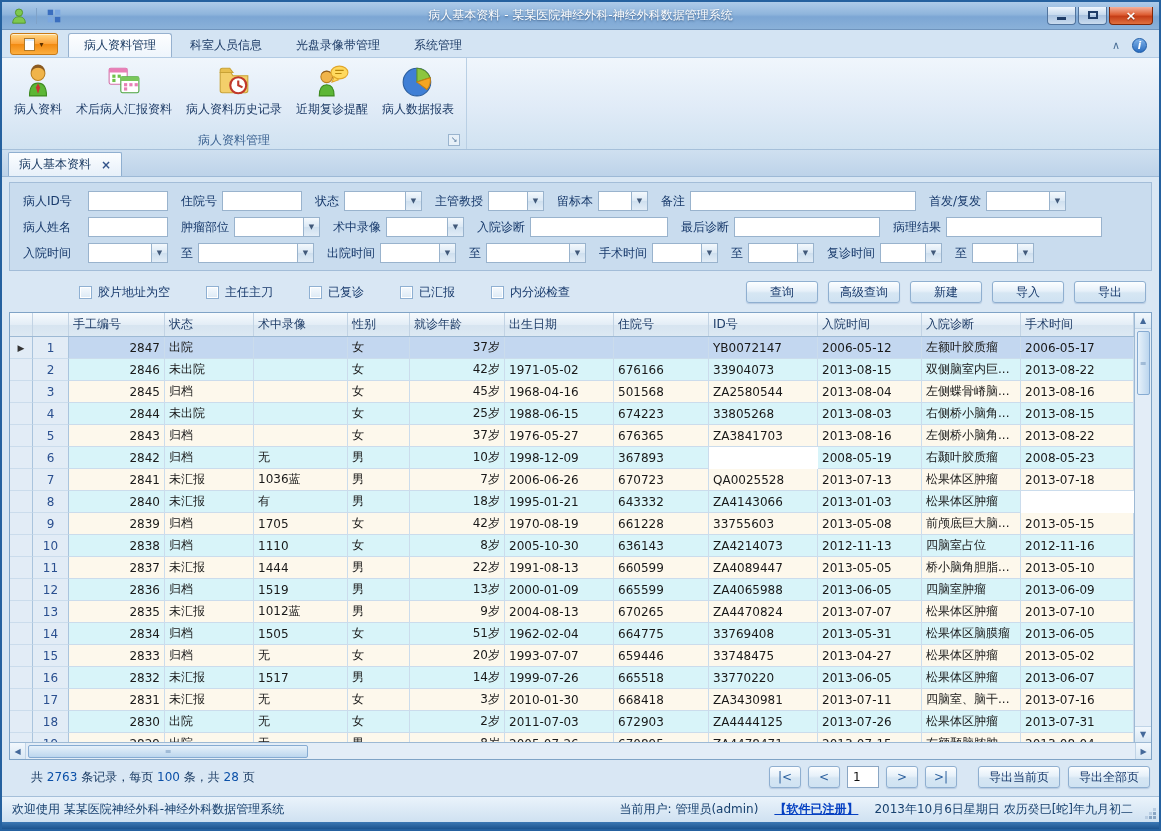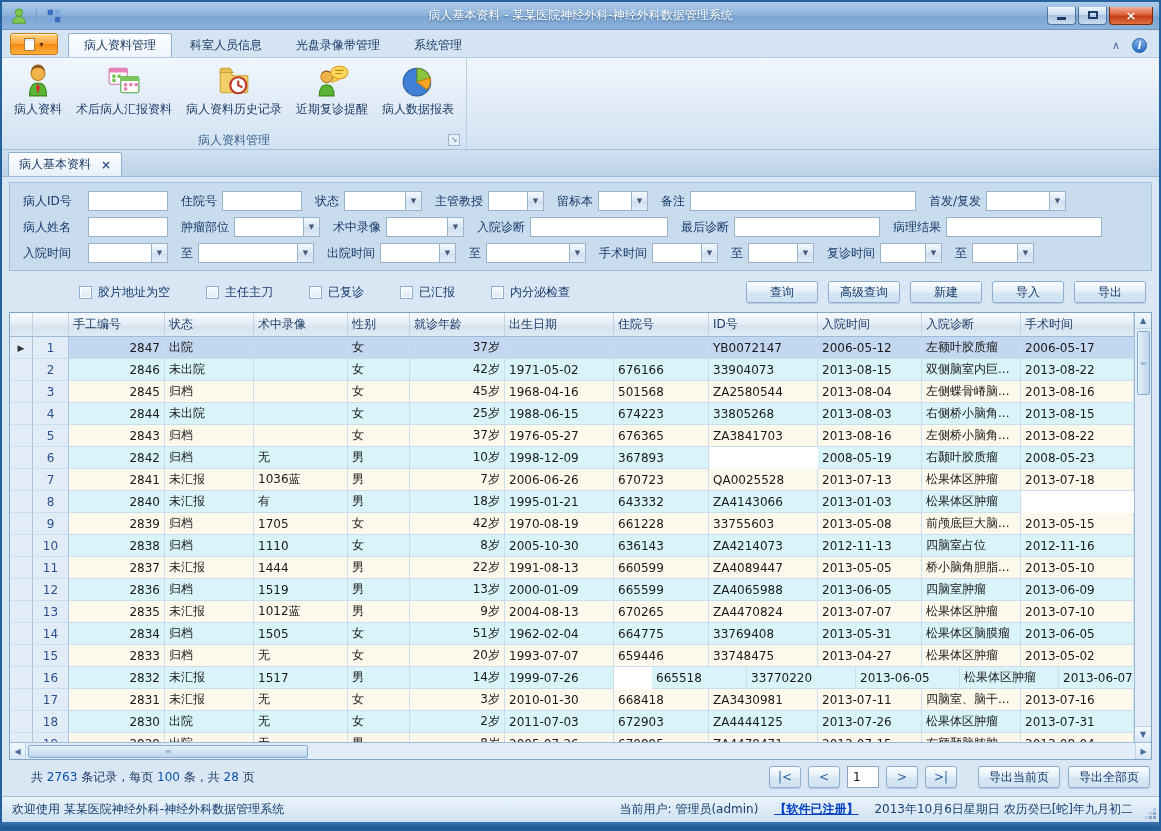--- a/index.html
+++ b/index.html
@@ -639,21 +639,21 @@
               </div>
               <div class="trow even">
                 <div class="td selcell" style="width: 23px;"></div>
                 <div class="td numcell" style="width: 36px;">16</div>
                 <div class="td data right" style="width: 96px;">2832</div>
                 <div class="td data" style="width: 89px;">未汇报</div>
                 <div class="td data" style="width: 94px;">1517</div>
                 <div class="td data" style="width: 62px;">男</div>
                 <div class="td data right" style="width: 95px;">14岁</div>
                 <div class="td data" style="width: 109px;">1999-07-26</div>
-                <div class="td data" style="width: 95px; margin-left: 38px;">665518</div>
+                <div class="td data" style="width: 95px;">665518</div>
                 <div class="td data" style="width: 109px;">33770220</div>
                 <div class="td data" style="width: 104px;">2013-06-05</div>
                 <div class="td data" style="width: 99px;">松果体区肿瘤</div>
                 <div class="td data" style="width: 99px; flex: 1 0 auto;">2013-06-07</div>
               </div>
               <div class="trow odd">
                 <div class="td selcell" style="width: 23px;"></div>
                 <div class="td numcell" style="width: 36px;">17</div>
                 <div class="td data right" style="width: 96px;">2831</div>
                 <div class="td data" style="width: 89px;">未汇报</div>

